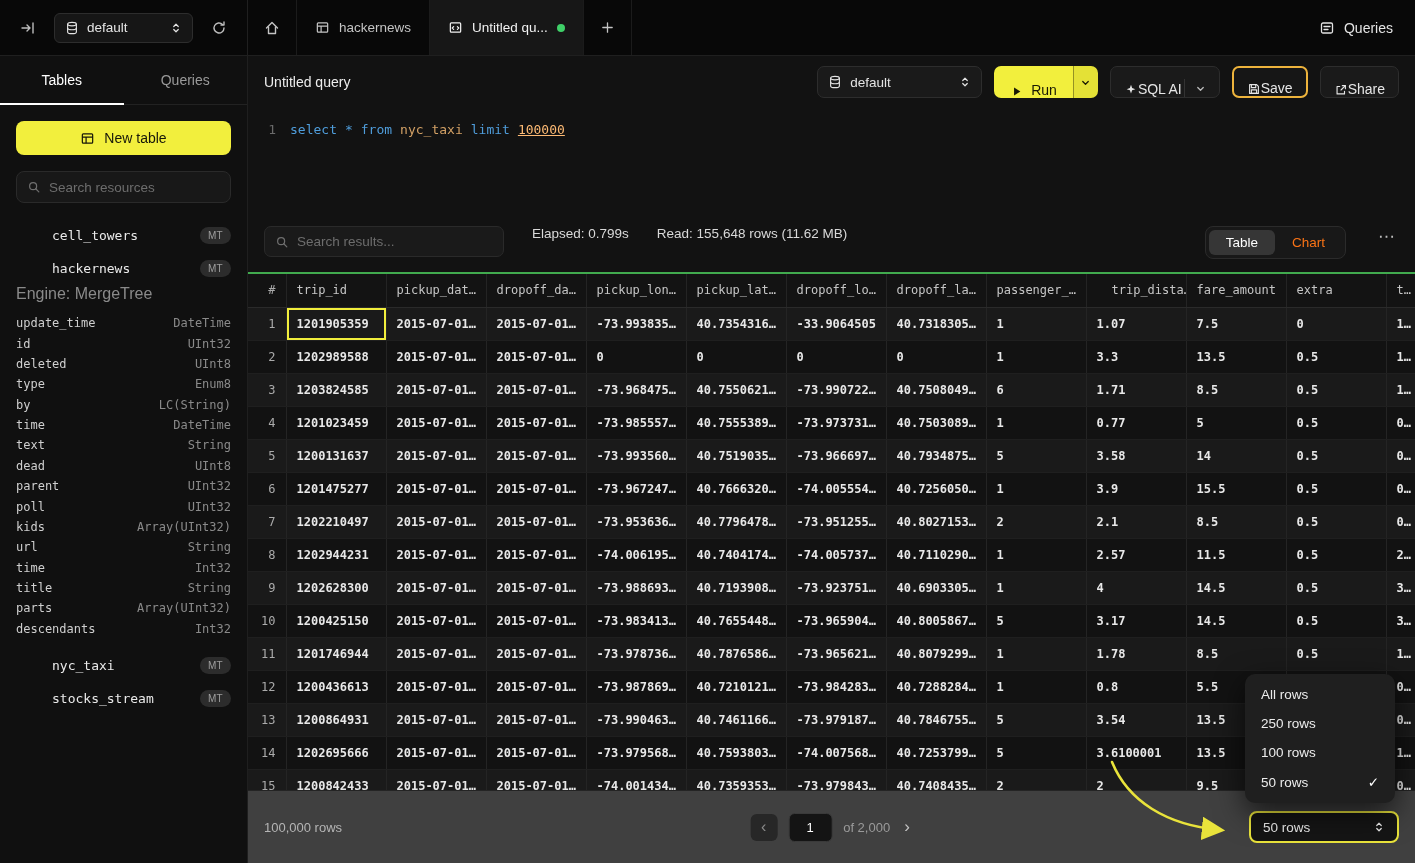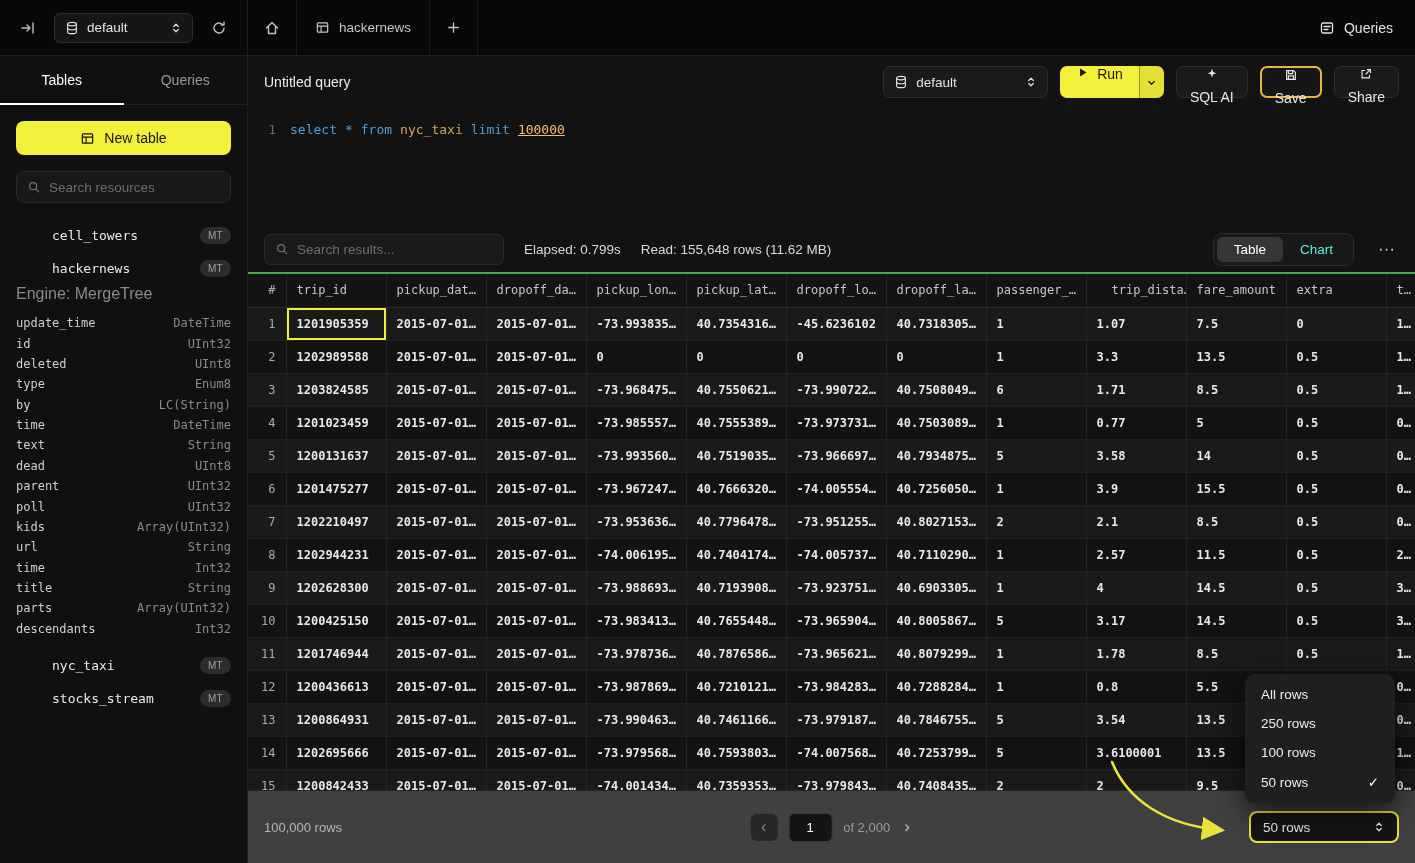--- a/index.html
+++ b/index.html
@@ -46,43 +46,43 @@
   .schema-name { color:#cfcfcf; }
   .schema-type { color:#8a8a8a; }
 
   
   .main { flex:1; display:flex; flex-direction:column; min-width:0; background:#121212; position:relative; }
   .query-header { flex:0 0 52px; display:flex; align-items:center; gap:12px; padding:0 16px; }
   .q-title { font-size:14px; color:#ededed; margin-right:auto; }
   .hdr-select { width:165px; display:flex; align-items:center; gap:8px; height:32px; padding:0 10px; background:#1a1a1a; border:1px solid #2d2d2d; border-radius:7px; color:#e4e4e4; cursor:pointer; }
   .hdr-select .lbl { flex:1; }
   .run-btn { display:flex; align-items:stretch; height:32px; border-radius:7px; overflow:hidden; cursor:pointer; }
-  .run-main { display:flex; align-items:flex-start; gap:8px; background:#f2ef3d; color:#191904; padding:0 16px; font-size:14px; }
+  .run-main { display:flex; align-items:flex-end; gap:8px; background:#f2ef3d; color:#191904; padding:0 16px; font-size:14px; }
   .run-caret { width:25px; display:flex; align-items:center; justify-content:center; background:#e4e136; border-left:1px solid rgba(0,0,0,.35); color:#191904; }
-  .ghost-btn { display:flex; align-items:center; gap:8px; height:32px; padding:0 13px; background:#1a1a1a; border:1px solid #2d2d2d; border-radius:7px; color:#e6e6e6; cursor:pointer; font-size:14px; font-family:inherit;flex-direction:column; }
+  .ghost-btn { display:flex; align-items:flex-end; height:32px; padding:0 13px; background:#1a1a1a; border:1px solid #2d2d2d; border-radius:7px; color:#e6e6e6; cursor:pointer; font-size:14px; font-family:inherit; }
   .ai-caret { display:flex; align-items:center; padding-left:10px; margin-left:2px; border-left:1px solid #333; color:#bdbdbd; height:18px; }
   .save-btn { border:2px solid #edb33c; background:#161616; }
 
   
   .editor { flex:0 0 118px; display:flex; padding-top:14px; font-family:"DejaVu Sans Mono", monospace; font-size:13px; background:#121212; }
   .ln { width:42px; text-align:right; padding-right:14px; color:#6a6a6a; }
   .code span { margin-right:8px; }
   .code .kw { color:#4f9ddb; }
   .code .op { color:#4f9ddb; }
   .code .id { color:#d2a065; }
   .code .num { color:#fdba74;text-decoration:underline; }
 
   
-  .res-toolbar { flex:0 0 46px; display:flex; align-items:center; gap:20px; padding:0 16px; }
+  .res-toolbar { flex:0 0 46px; display:flex; align-items:flex-start; gap:28px; padding:0 16px; }
   .res-search { width:240px; height:31px; display:flex; align-items:center; gap:8px; background:#1a1a1a; border:1px solid #2a2a2a; border-radius:7px; padding:0 10px; color:#6f6f6f; }
   .res-search input { background:none; border:none; outline:none; color:#dddddd; width:100%; font-family:inherit; font-size:13.5px; }
   .res-search input::placeholder { color:#6d6d6d; }
   .metric { color:#d9d9d9; font-size:13.5px; }
   .seg { margin-left:auto; display:flex; background:#181818; border:1px solid #2b2b2b; border-radius:8px; padding:3px; }
-  .seg-item { padding:5px 17px; border-radius:6px; color:#5eead4; font-size:13.5px; cursor:pointer; }
+  .seg-item { padding:5px 17px; border-radius:6px; color:#f97316; font-size:13.5px; cursor:pointer; }
   .seg-item.active { background:#363636; color:#ffffff; }
   .more-btn { color:#bdbdbd; font-size:17px; padding:0 4px; cursor:pointer; }
 
   
   .table-wrap { flex:1; min-height:0; overflow:hidden; border-top:2px solid #41aa4e; }
   table { border-collapse:collapse; table-layout:fixed; width:1238px; font-family:"DejaVu Sans Mono", monospace; font-size:12px; }
   th, td { border-right:1px solid #242424; border-bottom:1px solid #1f1f1f; padding:0 10px; text-align:left; white-space:nowrap; overflow:hidden; }
   th { height:33px; color:#c6c6c6; font-weight:normal; background:#131313; border-bottom:1px solid #2a2a2a; }
   td { height:33px; color:#e8e8e8; background:#121212; font-weight:bold; }
   tr:nth-child(odd) td { background:#1a1a1a; }
@@ -156,20 +156,31 @@
           </span>
       </div>
       <div class="tab">
         <span>
             <svg width="15" height="15" viewBox="0 0 16 16" fill="none" stroke="currentColor" stroke-width="1.3">
               <rect x="2.5" y="3" width="11" height="10" rx="1"></rect>
               <path d="M2.5 6.5h11M6.5 6.5V13"></path>
             </svg>
           </span>
         <span>hackernews</span>
+      </div>
+      <div class="tab active">
+        <span>
+            <svg width="15" height="15" viewBox="0 0 16 16" fill="none" stroke="currentColor" stroke-width="1.3" stroke-linecap="round" stroke-linejoin="round">
+              <rect x="2.5" y="3" width="11" height="10" rx="1"></rect>
+              <path d="M6 7L4.5 8.5 6 10"></path>
+              <path d="M10 7l1.5 1.5L10 10"></path>
+            </svg>
+          </span>
+        <span>Untitled qu...</span>
+        <span class="dot"></span>
       </div>
       <div class="tab icon-only">
         <span>
             <svg width="15" height="15" viewBox="0 0 16 16" fill="none" stroke="currentColor" stroke-width="1.4" stroke-linecap="round">
               <path d="M8 3v10M3 8h10"></path>
             </svg>
           </span>
       </div>
     </div>
 
@@ -426,21 +437,21 @@
               </tr>
             </thead>
           <tbody id="body-rows">
               <tr>
                 <td class="c-idx">1</td>
                 <td class="selected">1201905359</td>
                 <td>2015-07-01…</td>
                 <td>2015-07-01…</td>
                 <td>-73.993835…</td>
                 <td>40.7354316…</td>
-                <td>-45.6236102</td>
+                <td>-33.9064505</td>
                 <td>40.7318305…</td>
                 <td>1</td>
                 <td>1.07</td>
                 <td>7.5</td>
                 <td>0</td>
                 <td>1…</td>
               </tr>
               <tr>
                 <td class="c-idx">2</td>
                 <td>1202989588</td>

